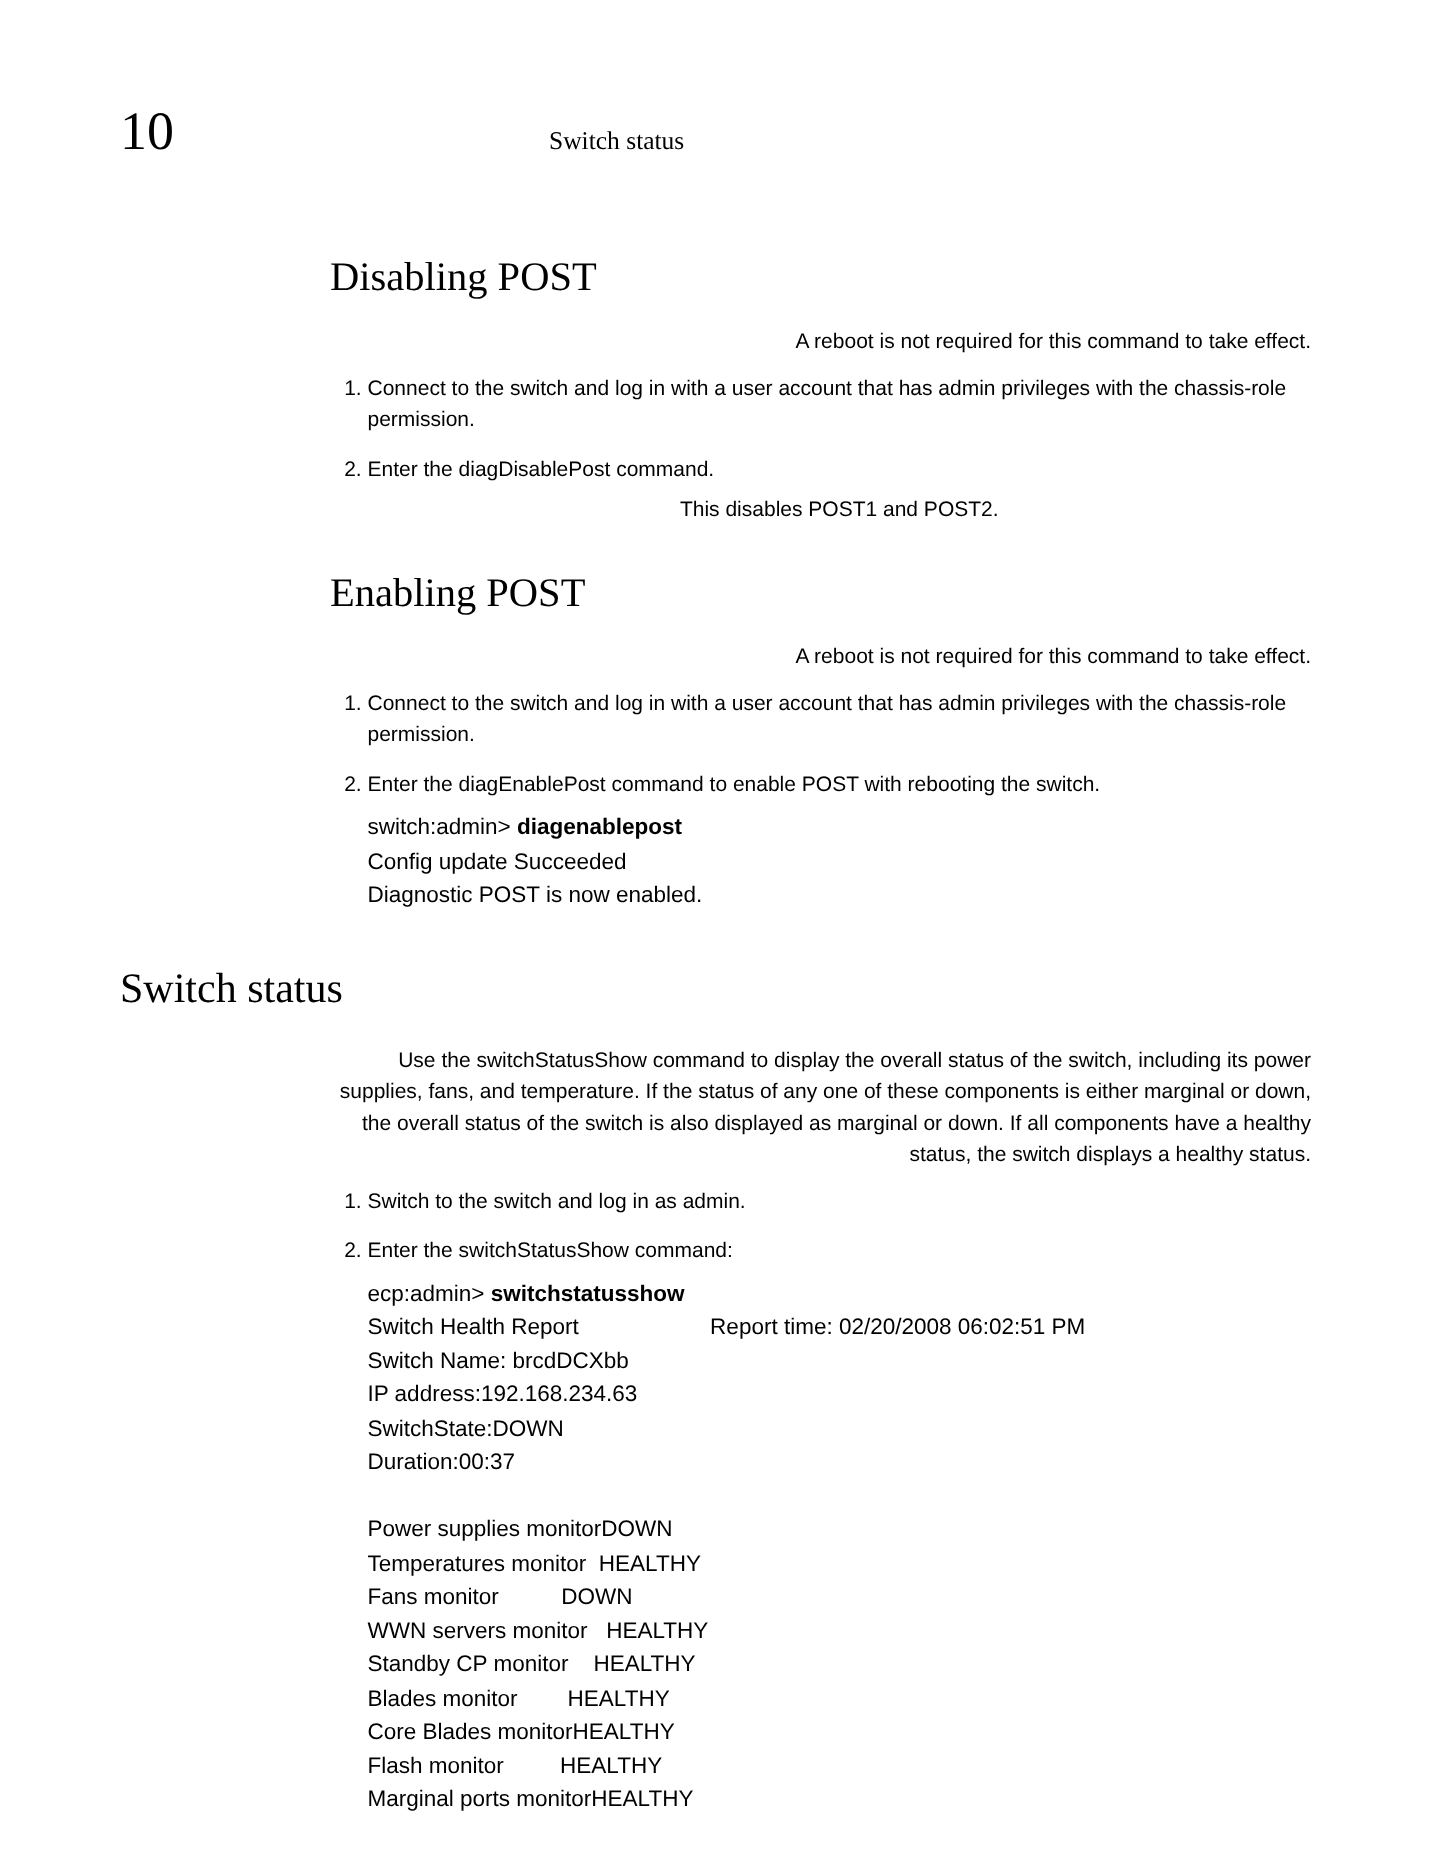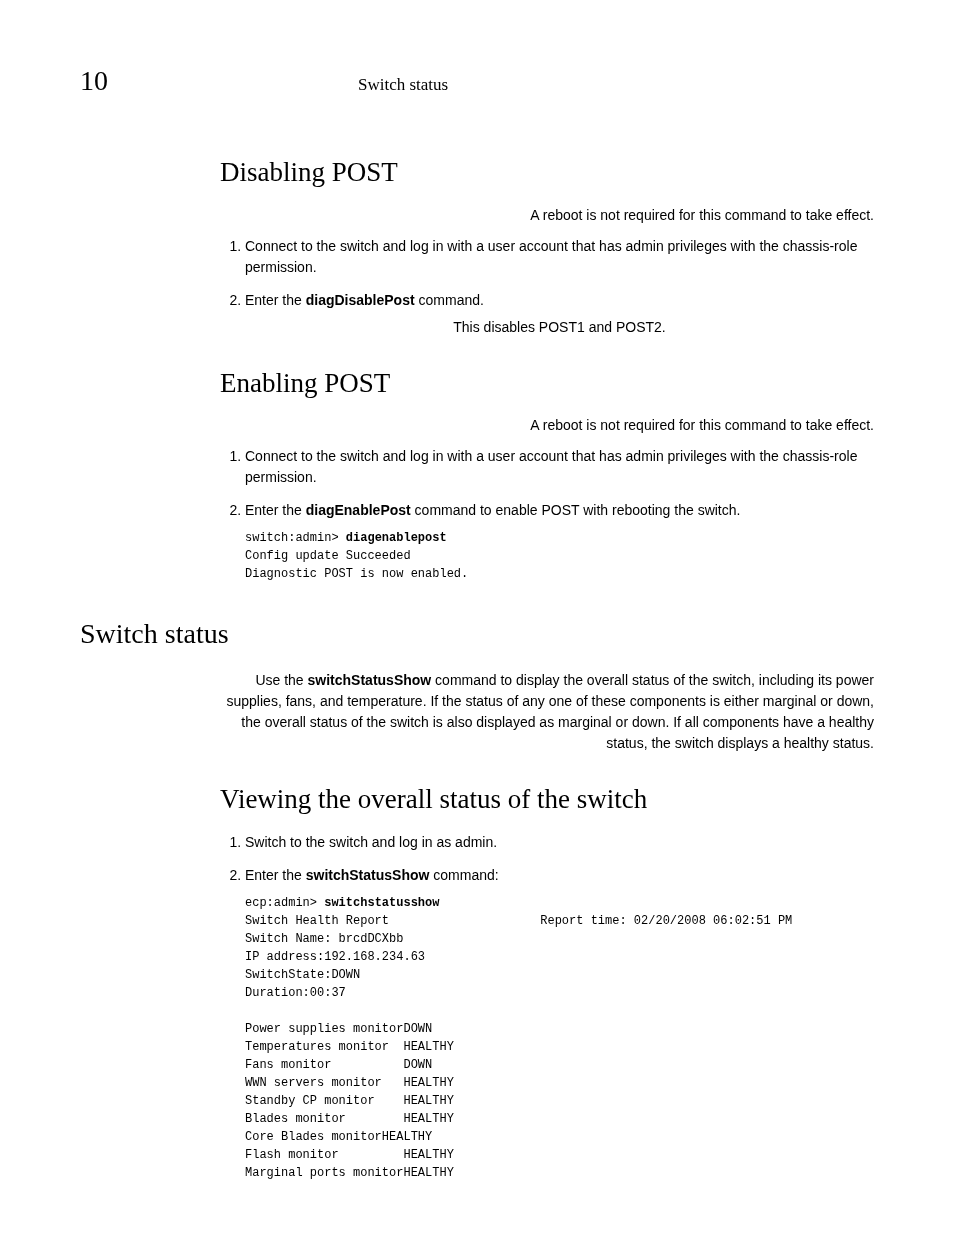--- a/index.html
+++ b/index.html
@@ -12,21 +12,21 @@
     padding: 60px 80px 80px 80px;
     width: 954px;
     box-sizing: border-box;
   }
   .page-header {
     display: flex;
     align-items: baseline;
     margin-bottom: 50px;
   }
   .page-number {
-    font-size: 28px;
+    font-size: 36px;
     font-weight: normal;
     font-family: Georgia, serif;
     margin-right: 250px;
   }
   .page-title {
     font-size: 17px;
     font-family: Georgia, serif;
   }
   .content {
     margin-left: 140px;
@@ -52,26 +52,26 @@
     margin: 10px 0;
   }
   ol li {
     margin-bottom: 12px;
   }
   .sub-text {
     margin-top: 6px;
     text-align: center;
   }
   .bold {
-    font-weight: bold;
+    font-weight: normal;
     margin-top: 16px;
   }
   pre.code-block {
-    font-family: Liberation Mono, monospace;
-    font-size: 12px;
+    font-family: Liberation Sans, sans-serif;
+    font-size: 15px;
     line-height: 1.5;
     margin: 8px 0 8px 0px;
     white-space: pre;
   }
   pre.code-block .cmd {
     font-weight: bold;
   }
 </style>
 </head>
 <body>
@@ -103,21 +103,20 @@
 <span>Config update Succeeded
 Diagnostic POST is now enabled.</span></pre>
     </li>
   </ol>
 
   <h2 class="section-heading">Switch status</h2>
   <p>
     <span>Use the </span><span class="bold">switchStatusShow</span><span> command to display the overall status of the switch, including its power supplies, fans, and temperature. If the status of any one of these components is either marginal or down, the overall status of the switch is also displayed as marginal or down. If all components have a healthy status, the switch displays a healthy status.</span>
   </p>
 
-  <h3 class="subsection-heading">Viewing the overall status of the switch</h3>
   <ol>
     <li><span>Switch to the switch and log in as admin.</span></li>
     <li>
       <span>Enter the </span><span class="bold">switchStatusShow</span><span> command:</span>
       <pre class="code-block"><span>ecp:admin&gt; </span><span class="cmd">switchstatusshow</span>
 <span>Switch Health Report                     Report time: 02/20/2008 06:02:51 PM
 Switch Name: brcdDCXbb
 IP address:192.168.234.63
 SwitchState:DOWN
 Duration:00:37

